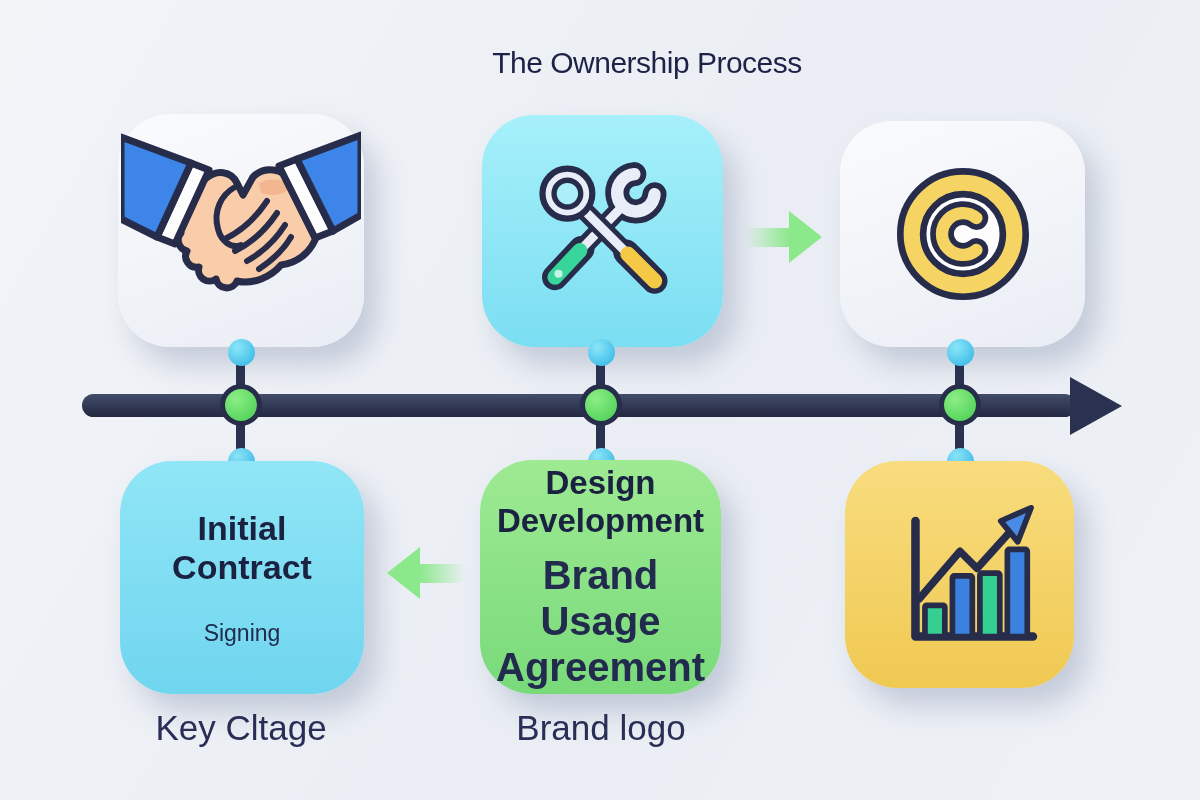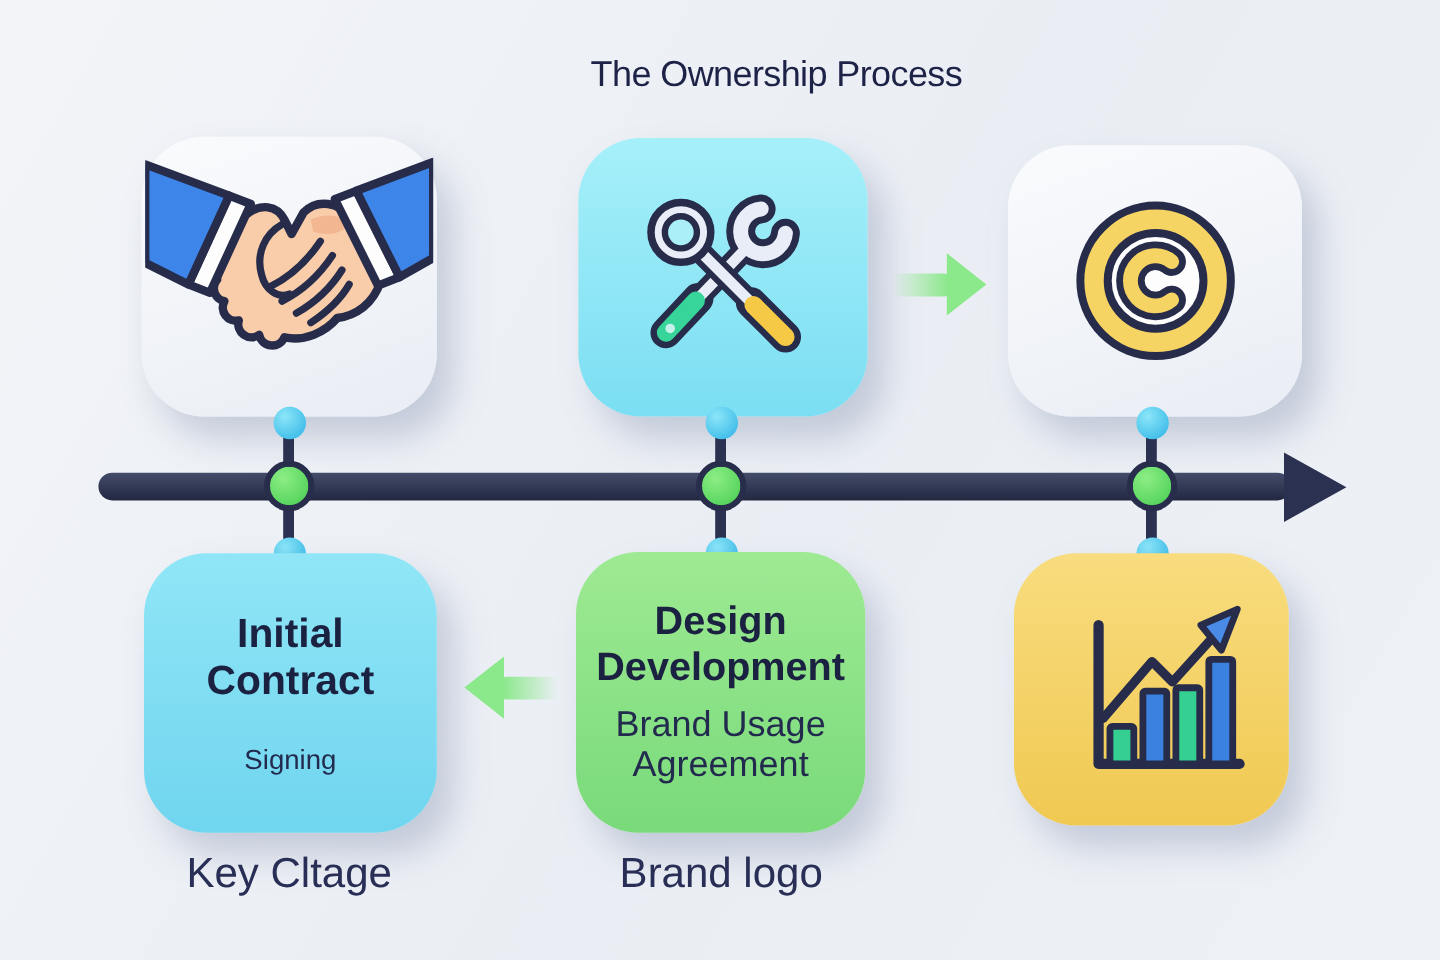--- a/index.html
+++ b/index.html
@@ -28,21 +28,21 @@
   .card3{left:840px;top:121px;width:245px;height:226px;}
   .card4{left:120px;top:461px;width:244px;height:233px;
          background:linear-gradient(180deg,#90e6f6 0%,#70d5ef 100%);}
   .card5{left:480px;top:460px;width:241px;height:234px;
          background:linear-gradient(180deg,#9eea93 0%,#79da7a 100%);}
   .card6{left:845px;top:461px;width:229px;height:227px;
          background:linear-gradient(180deg,#f8dc7e 0%,#f0c952 100%);}
   .card-heading{font-size:34px;font-weight:bold;color:#1b2140;line-height:1.16;width:200px;}
   .card5 .card-heading{font-size:33px;width:220px;}
   .card-subheading{font-size:23px;font-weight:normal;color:#222a4e;line-height:1.15;margin-top:32px;width:210px;}
-  .card5 .card-subheading{font-size:30px;margin-top:12px;}
+  .card5 .card-subheading{font-size:40px;margin-top:12px;font-weight:bold;}
   
   .caption{
     top:708px;width:360px;text-align:center;
     font-size:35px;color:#282e55;font-weight:500;
   }
   .caption-1{left:61px;}
   .caption-2{left:421px;}
   .caption-3{left:780px;}
   
   .timeline-bar{

